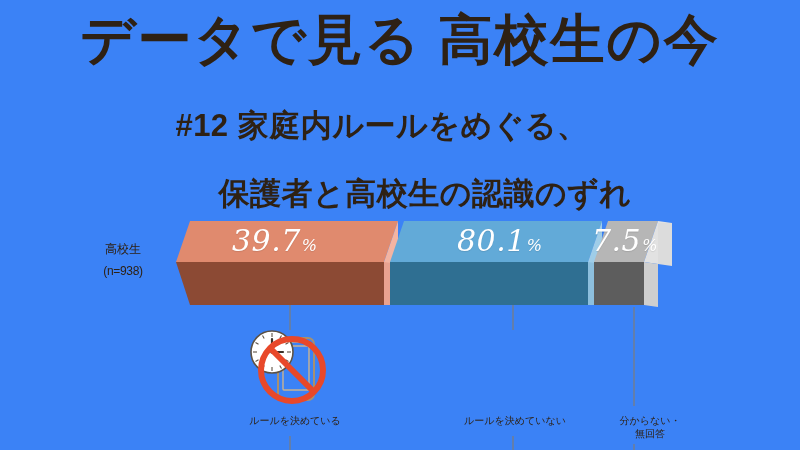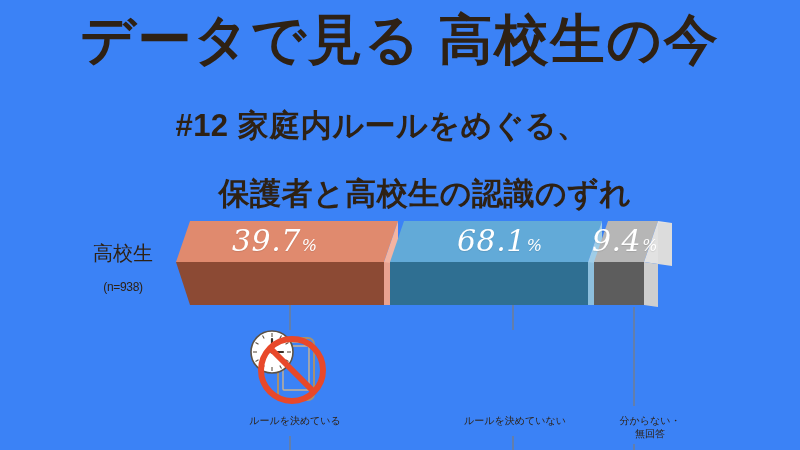--- a/index.html
+++ b/index.html
@@ -66,30 +66,30 @@
   
   .row-label {
     position: absolute;
     left: 84px;
     top: 243px;
     width: 78px;
     text-align: center;
     color: #2e2114;
   }
   .row-label .name {
-    font-size: 20px;
+    font-size: 12px;
     font-weight: 500;
     line-height: 1.05;
     display: block;
   }
   .row-label .n {
     font-size: 12px;
     font-weight: 400;
     display: block;
-    margin-top: 16px;
+    margin-top: 8px;
     letter-spacing: -0.3px;
   }
 
   
   #bar-chart {
     position: absolute;
     left: 0; top: 0;
     width: 800px;
     height: 450px;
     pointer-events: none;
@@ -179,24 +179,24 @@
       <line x1="513" y1="436" x2="513" y2="450" stroke="#8a7a63" stroke-width="1"></line>
       <line x1="634" y1="307" x2="634" y2="406" stroke="#8a7a63" stroke-width="1"></line>
       <line x1="634" y1="444" x2="634" y2="450" stroke="#8a7a63" stroke-width="1"></line>
     </svg>
   </div>
 
   <div class="pct" id="pct-0">
     <span>39.7</span><span class="unit">%</span>
   </div>
   <div class="pct" id="pct-1">
-    <span>68.1</span><span class="unit">%</span>
+    <span>80.1</span><span class="unit">%</span>
   </div>
   <div class="pct" id="pct-2">
-    <span>9.4</span><span class="unit">%</span>
+    <span>7.5</span><span class="unit">%</span>
   </div>
 
   <div class="icon-box" id="icon-0">
     <svg width="110" height="82" viewBox="0 0 110 82" xmlns="http://www.w3.org/2000/svg">
 
       <g>
         <rect x="38" y="12" width="36" height="62" rx="6" ry="6" fill="none" stroke="#a8906f" stroke-width="2"></rect>
         <rect x="43" y="20" width="26" height="44" rx="1" ry="1" fill="none" stroke="#c9b392" stroke-width="1.4"></rect>
         <line x1="50" y1="16" x2="62" y2="16" stroke="#c9b392" stroke-width="1.4"></line>
       </g>

